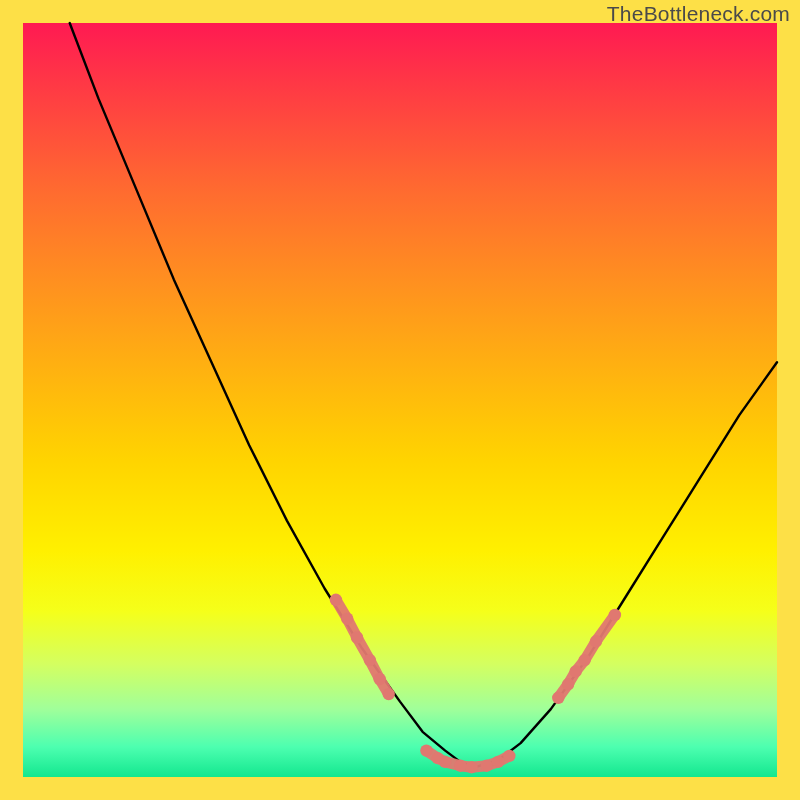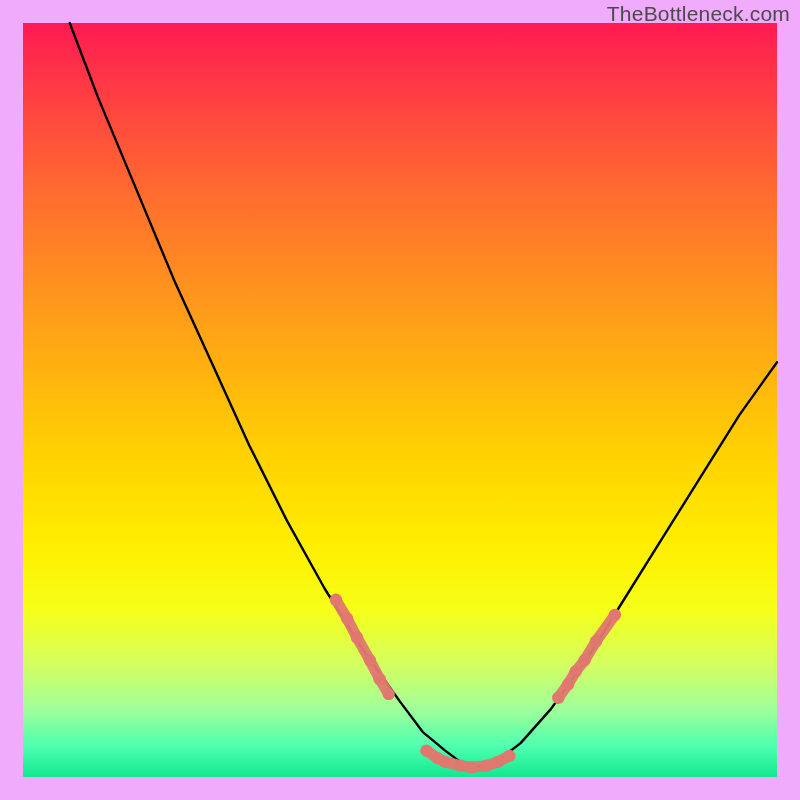--- a/index.html
+++ b/index.html
@@ -8,21 +8,21 @@
     width: 800px;
     height: 800px;
     background: #000;
     overflow: hidden;
     font-family: Arial, Helvetica, sans-serif;
   }
   .stage {
     position: relative;
     width: 800px;
     height: 800px;
-    background: #f0abfc;
+    background: #fde047;
   }
   .plot-area {
     position: absolute;
     left: 23px;
     top: 23px;
     width: 754px;
     height: 754px;
     
     background: linear-gradient(
       to bottom,

